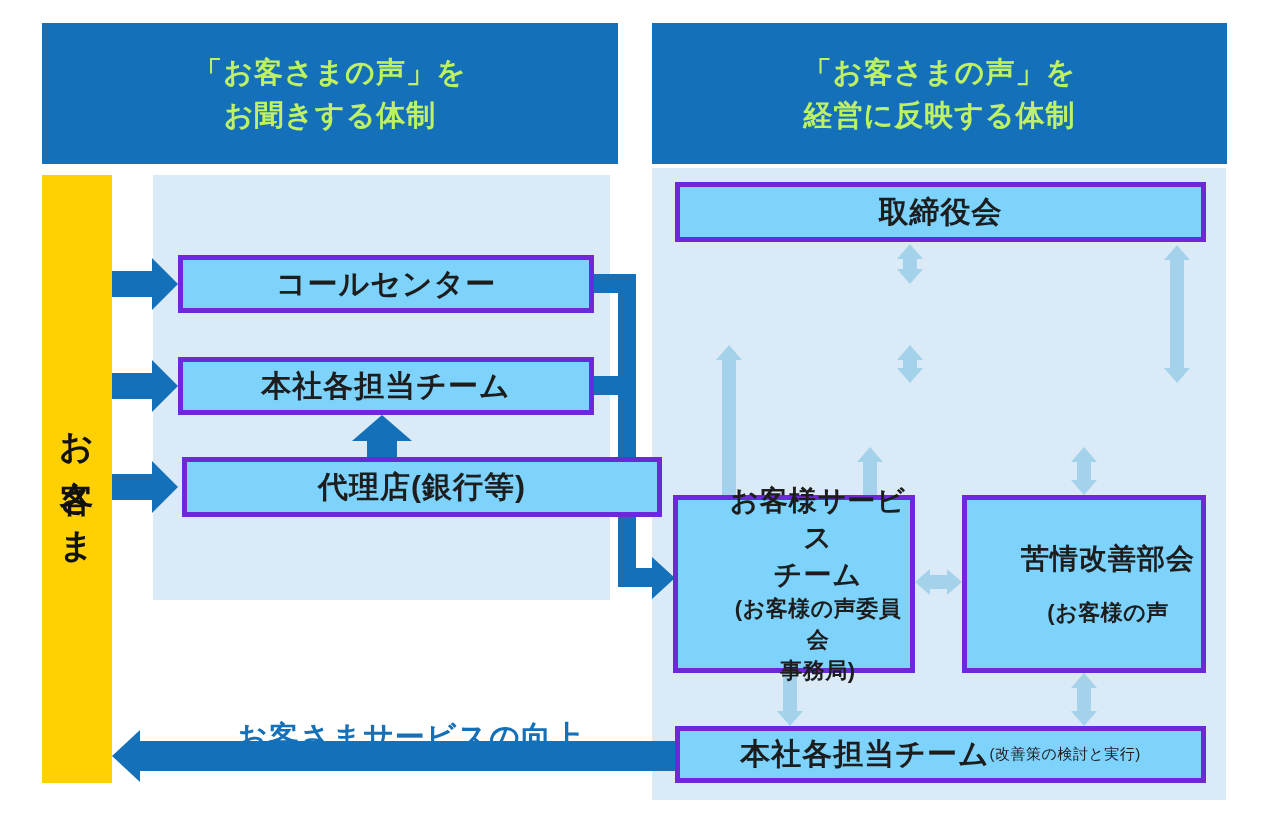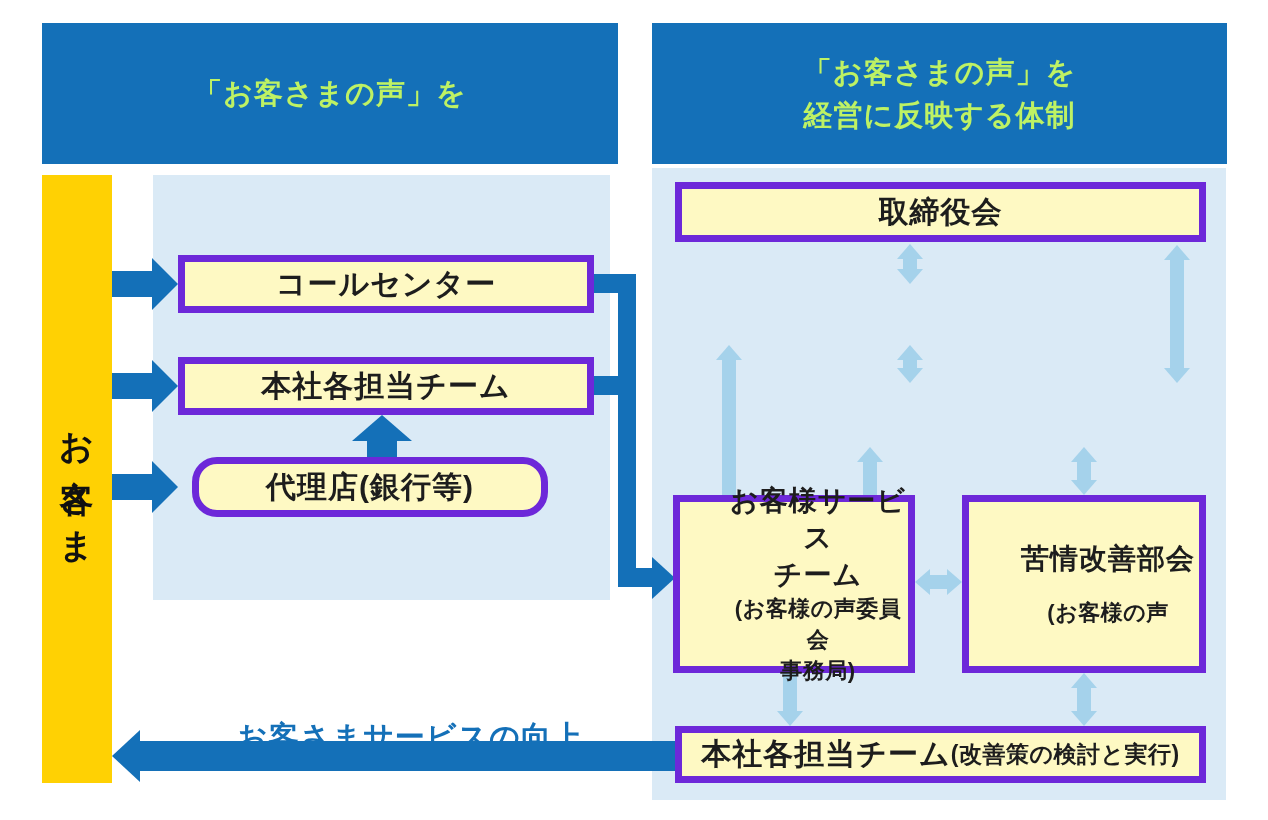--- a/index.html
+++ b/index.html
@@ -13,28 +13,28 @@
     display:flex;flex-direction:column;align-items:center;justify-content:center;
     font-size:29px;font-weight:700;line-height:43px;letter-spacing:1px;text-align:center;
   }
   .panel{position:absolute;background:#daeaf6;}
   .ybar{position:absolute;background:#ffd103;display:flex;align-items:center;justify-content:center;}
   .ybar .vtxt{
     writing-mode:vertical-rl;text-orientation:upright;
     font-size:34px;font-weight:700;letter-spacing:7px;color:#111;
   }
   .box{
-    position:absolute;background:#fef9c3;border:7px solid #6d28d9;box-sizing:border-box;
+    position:absolute;background:#7dd3fc;border:5px solid #6d28d9;box-sizing:border-box;
     display:flex;align-items:center;justify-content:center;text-align:center;
   }
   .box .t1{font-size:30px;font-weight:700;letter-spacing:1px;}
   .col{flex-direction:column;padding-left:48px;}
   .svc-t{font-size:28px;font-weight:700;line-height:37px;letter-spacing:1px;}
   .note{font-size:22px;font-weight:600;line-height:31px;letter-spacing:0.5px;}
-  .inline-note{font-size:23px;font-weight:700;letter-spacing:0.5px;}
+  .inline-note{font-size:15px;font-weight:400;letter-spacing:0.5px;}
   
   .dk{background:#1470b8;}
   
   .darr{position:absolute;width:66px;height:52px;}
   .darr .sh{position:absolute;left:0;top:13px;width:40px;height:26px;background:#1470b8;}
   .darr .hd{position:absolute;left:40px;top:0;width:0;height:0;
     border-top:26px solid transparent;border-bottom:26px solid transparent;border-left:26px solid #1470b8;}
   
   .duparr{position:absolute;width:60px;height:42px;}
   .duparr .hd{position:absolute;left:0;top:0;width:0;height:0;
@@ -66,20 +66,21 @@
     position:absolute;color:#1470b8;font-size:30px;font-weight:700;letter-spacing:1px;text-align:center;
   }
 </style>
 </head>
 <body>
 
 <div class="stage">
 
   <div class="hdr" style="left:42px;top:23px;width:576px;height:141px;">
     <div>「お客さまの声」を</div>
+    <div>お聞きする体制</div>
   </div>
   <div class="hdr" style="left:652px;top:23px;width:575px;height:141px;">
     <div>「お客さまの声」を</div>
     <div>経営に反映する体制</div>
   </div>
 
   <div class="panel" style="left:153px;top:175px;width:457px;height:425px;"></div>
   <div class="panel" style="left:652px;top:168px;width:574px;height:632px;"></div>
 
   <div class="ybar" style="left:42px;top:175px;width:70px;height:608px;">
@@ -152,21 +153,21 @@
       <div class="shv" style="top:13px;bottom:13px;"></div>
       <div class="hdn"></div>
   </div>
 
   <div class="box" style="left:178px;top:255px;width:416px;height:58px;">
     <span class="t1">コールセンター</span>
   </div>
   <div class="box" style="left:178px;top:357px;width:416px;height:58px;">
     <span class="t1">本社各担当チーム</span>
   </div>
-  <div class="box" style="left:192px;top:457px;width:356px;height:60px;border-radius:25px;">
+  <div class="box" style="left:182px;top:457px;width:480px;height:60px;">
     <span class="t1">代理店(銀行等)</span>
   </div>
 
   <div class="box" style="left:675px;top:182px;width:531px;height:60px;">
     <span class="t1">取締役会</span>
   </div>
   <div class="box col" style="left:673px;top:495px;width:242px;height:178px;">
     <div class="svc-t">お客様サービス</div>
     <div class="svc-t">チーム</div>
     <div class="note">(お客様の声委員会</div>

